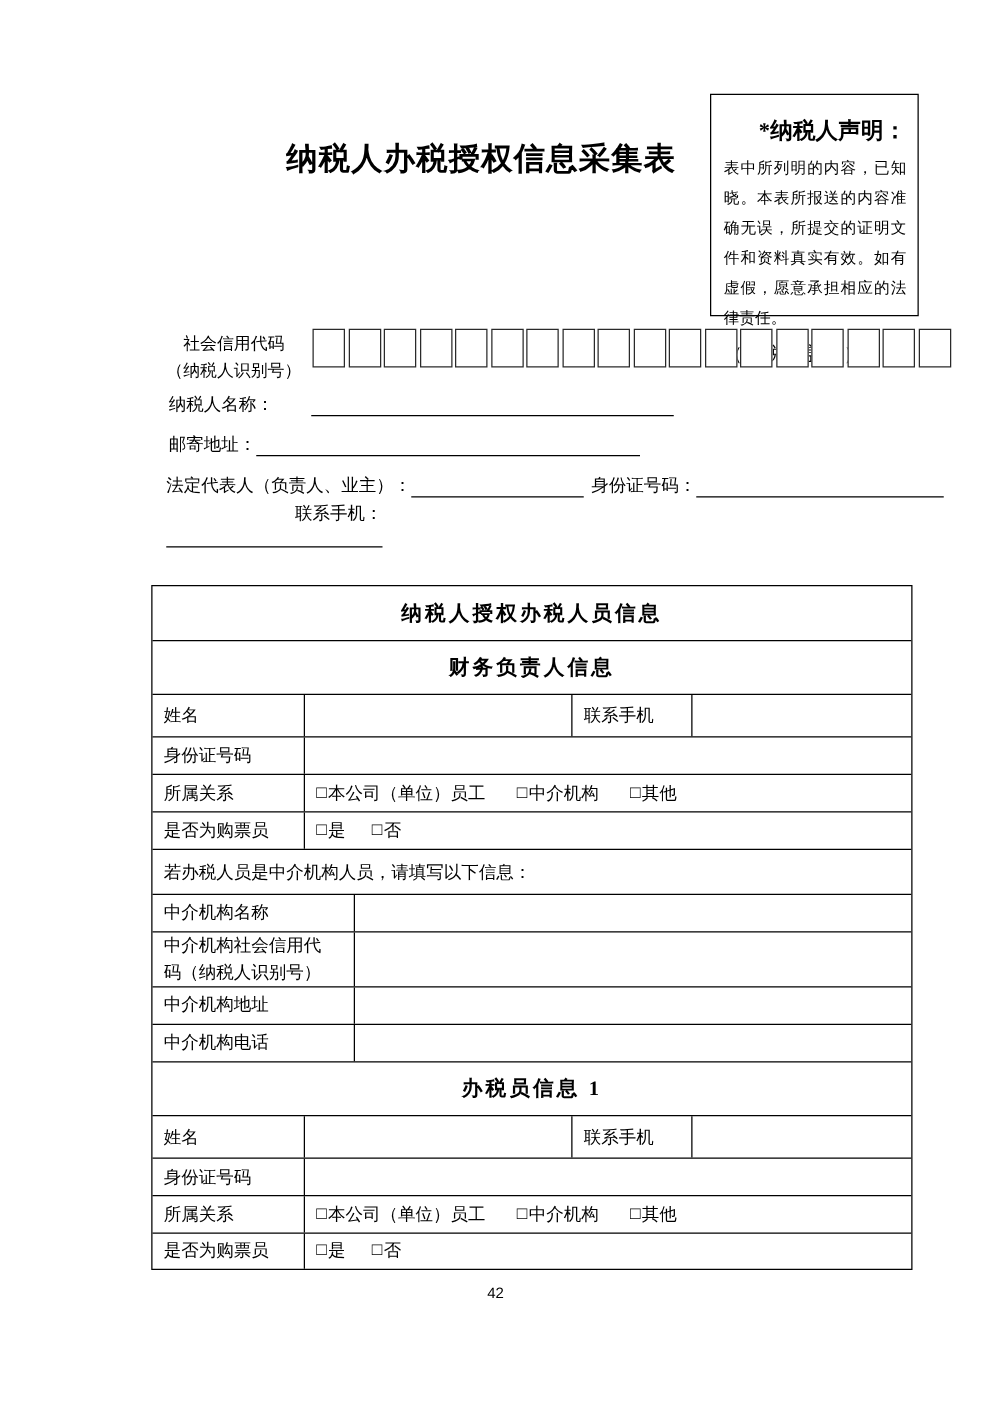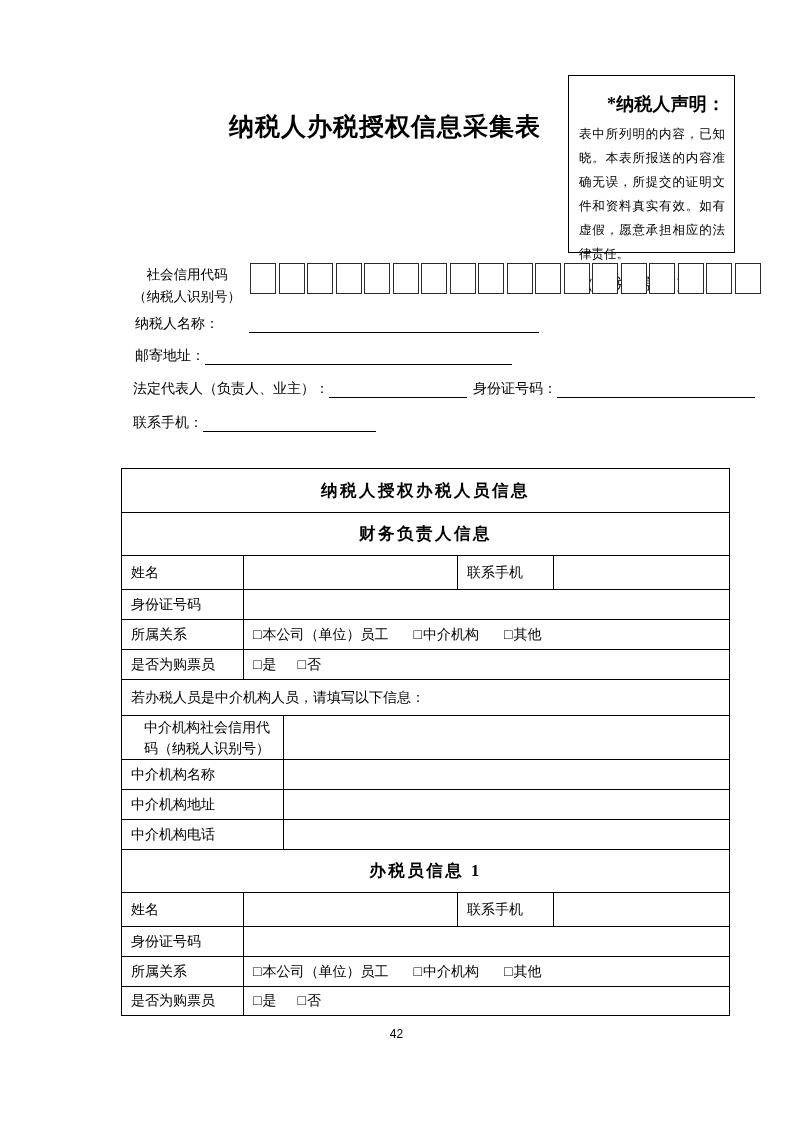--- a/index.html
+++ b/index.html
@@ -44,21 +44,21 @@
   }
   .code-boxes .wbox { width:26px; height:31px; }
   
   .field { position:absolute; font-size:14px; display:flex; align-items:flex-end; white-space:nowrap; }
   .blank { display:inline-block; border-bottom:1.2px solid #000; height:18px; }
   
   .tbl {
     position:absolute; left:121px; top:468px; width:609px;
     border:1.5px solid #000; font-size:14px;
   }
-  .trow { display:flex; border-top:1px solid #000; align-items:stretch;text-align:right; }
+  .trow { display:flex; border-top:1px solid #000; align-items:stretch; }
   .trow:first-child { border-top:none; }
   .tcell { border-left:1px solid #000; display:flex; align-items:center; padding-left:9px; }
   .tcell:first-child { border-left:none; }
   .sect-hdr {
     justify-content:center; padding-left:0; width:100%;
     font-size:16.5px; letter-spacing:2.5px; font-weight:bold;
   }
   .h43 { height:43px; } .h34 { height:34px; } .h30 { height:30px; }
   .h29 { height:29px; } .h36 { height:36px; } .h44 { height:44px; }
   .w-lab { width:121px; } .w-val { width:214px; } .w-lab2 { width:96px; }
@@ -119,21 +119,21 @@
   <div class="field" style="left:135px; top:347px;text-align:right;">
     <span>邮寄地址：</span>
       <span class="blank" style="width:307px;"></span>
   </div>
   <div class="field" style="left:133px; top:380px;">
     <span>法定代表人（负责人、业主）：</span>
       <span class="blank" style="width:138px;"></span>
     <span style="margin-left:6px;">身份证号码：</span>
       <span class="blank" style="width:198px;"></span>
   </div>
-  <div class="field" style="left:133px; top:414px;">
+  <div class="field" style="left:133px; top:402px;flex-direction:column;">
     <span>联系手机：</span>
       <span class="blank" style="width:173px;"></span>
   </div>
 
   <div class="tbl">
 
     <div class="trow h43">
       <div class="tcell sect-hdr">纳税人授权办税人员信息</div>
     </div>
 
@@ -178,26 +178,26 @@
             <span class="cb">□</span>
             <span>否</span>
           </span>
       </div>
     </div>
 
     <div class="trow h36">
       <div class="tcell note-cell">若办税人员是中介机构人员，请填写以下信息：</div>
     </div>
 
+    <div class="trow h30">
+      <div class="tcell w-alab">中介机构名称</div>
+      <div class="tcell w-rest"></div>
+    </div>
     <div class="trow h44">
       <div class="tcell w-alab">中介机构社会信用代码（纳税人识别号）</div>
-      <div class="tcell w-rest"></div>
-    </div>
-    <div class="trow h30">
-      <div class="tcell w-alab">中介机构名称</div>
       <div class="tcell w-rest"></div>
     </div>
     <div class="trow h30">
       <div class="tcell w-alab">中介机构地址</div>
       <div class="tcell w-rest"></div>
     </div>
     <div class="trow h30">
       <div class="tcell w-alab">中介机构电话</div>
       <div class="tcell w-rest"></div>
     </div>

